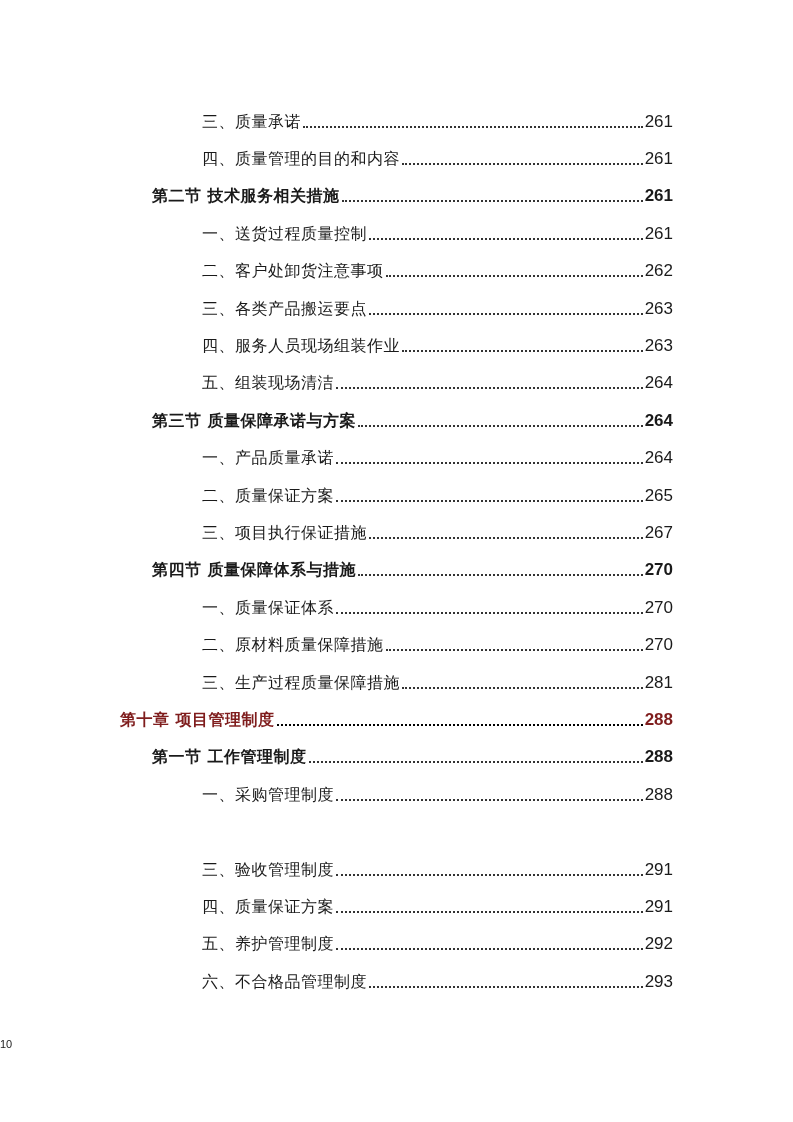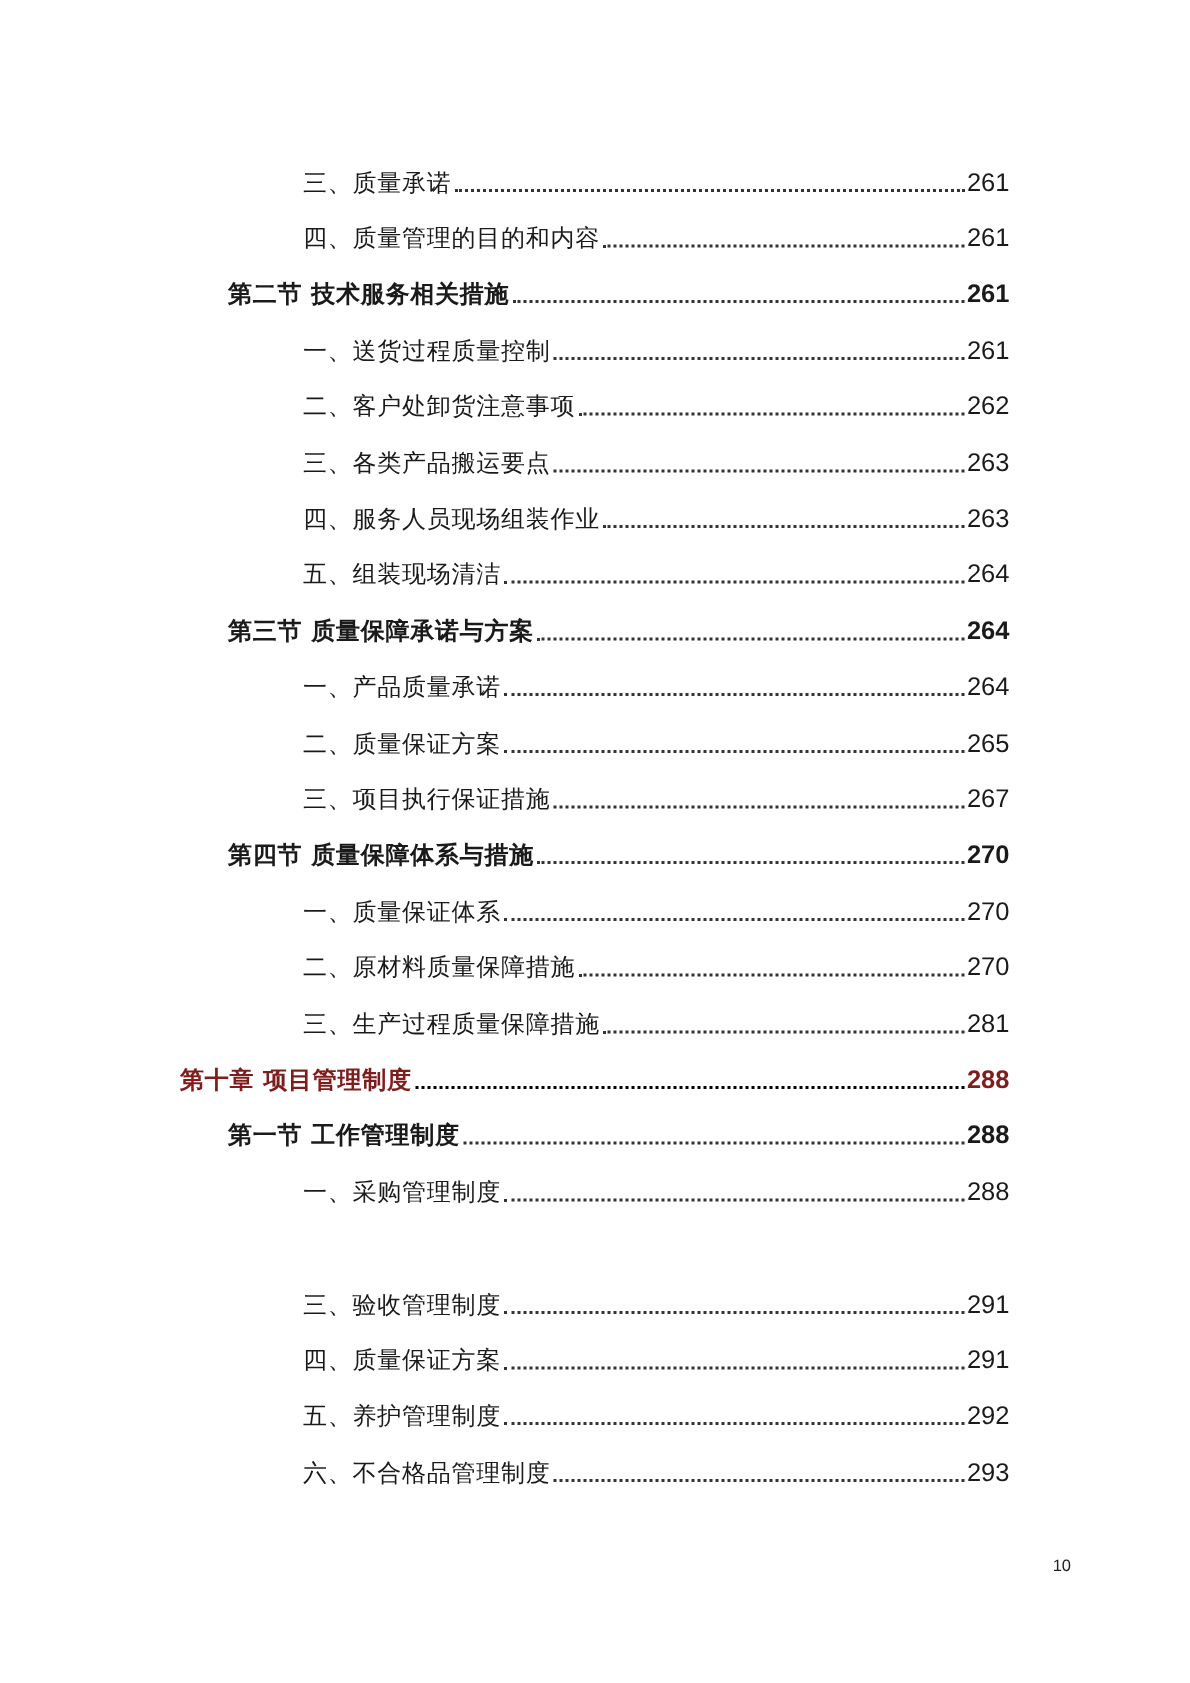--- a/index.html
+++ b/index.html
@@ -49,21 +49,21 @@
     .toc-page {
       flex: 0 0 auto;
       font-family: "Liberation Sans", "DejaVu Sans", sans-serif;
       font-size: 17px;
     }
     .page-number {
       position: absolute;
       top: 1038px;
       left: 0;
       width: 714px;
-      text-align: right;
+      text-align: left;
       font-family: "Liberation Sans", sans-serif;
       font-size: 11px;
       color: #222;
     }
   </style>
 </head>
 <body>
 
 <div id="toc">
   <div class="toc-row level-3" style="top:108px">

